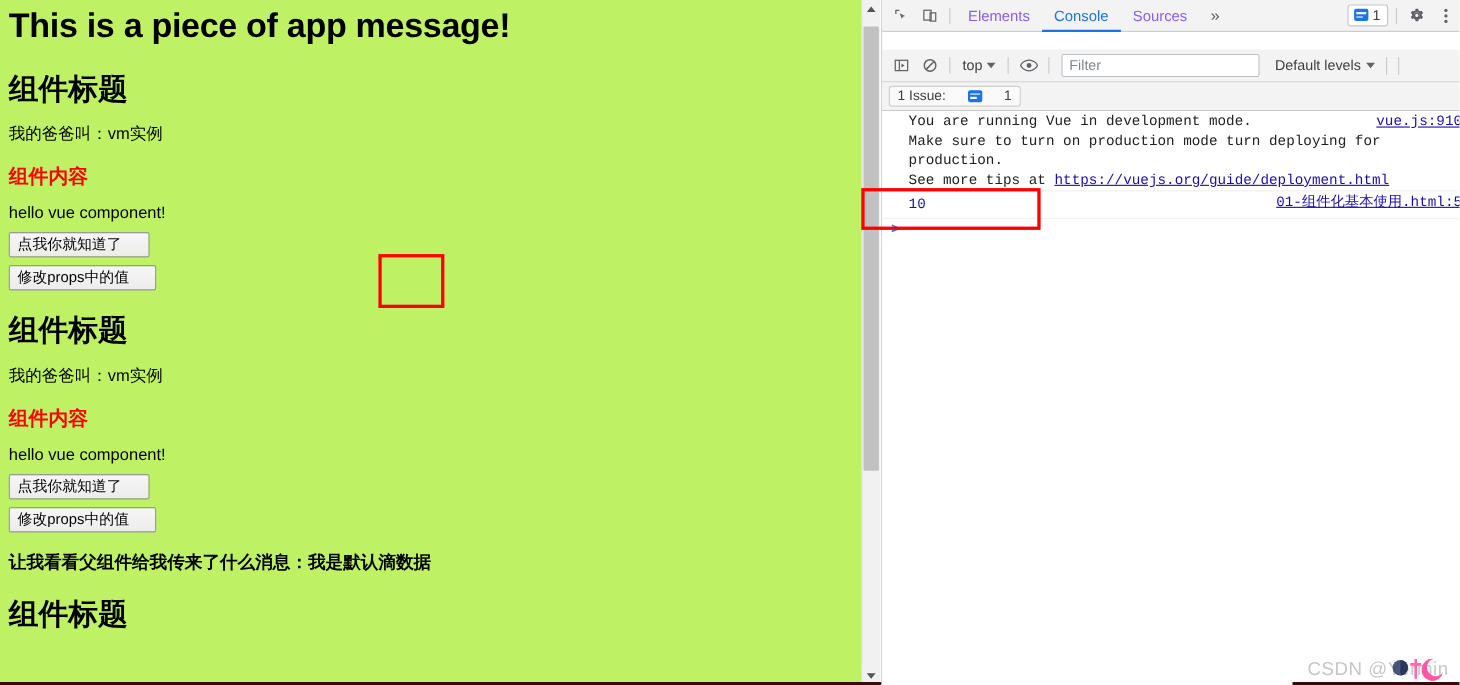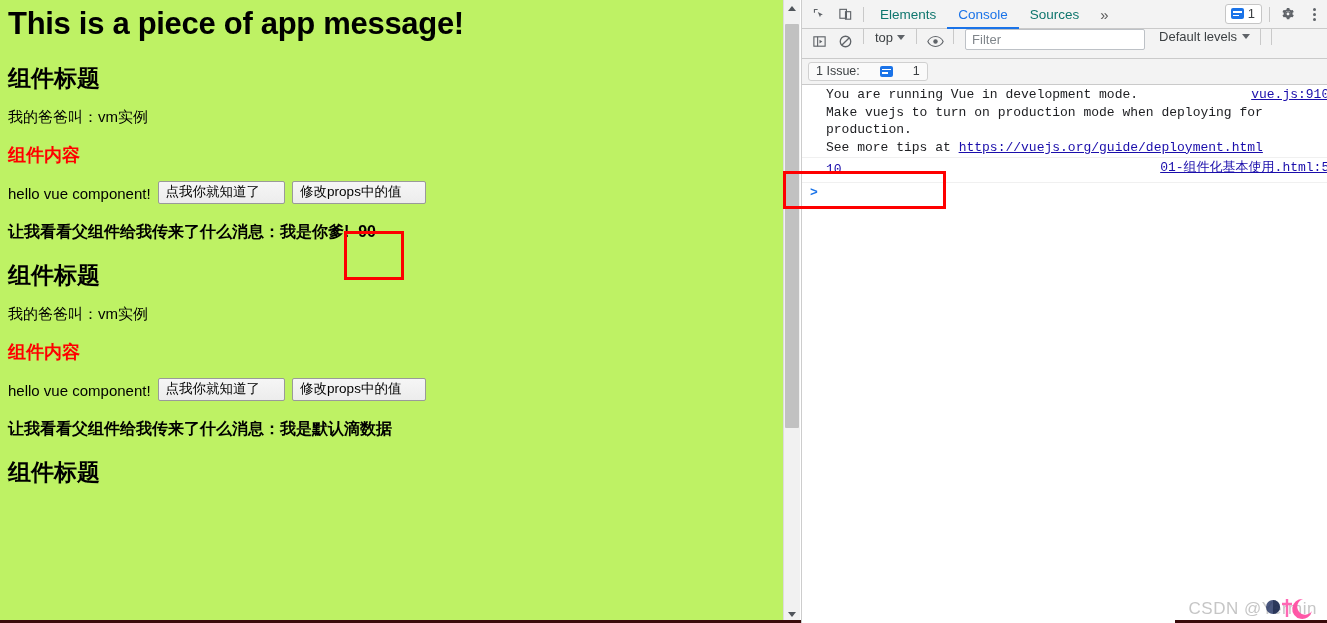--- a/index.html
+++ b/index.html
@@ -31,21 +31,21 @@
   .h1 {
     font-size: 31px;
     font-weight: bold;
     color: #000;
     margin: 0;
     padding: 6px 0 2px 0;
     line-height: 1.18;
     letter-spacing: -0.3px;
   }
   .h2 {
-    font-size: 23px;
+    font-size: 27px;
     font-weight: bold;
     color: #000;
     margin: 0;
     padding: 20px 0 2px 0;
     line-height: 1.2;
   }
   .h3-red {
     font-size: 18px;
     font-weight: bold;
     color: #ff0000;
@@ -63,23 +63,24 @@
   .p-bold {
     font-size: 16px;
     font-weight: bold;
     color: #000;
     margin: 0;
     padding: 18px 0 0 0;
     line-height: 1.25;
   }
   .inline-row {
     display: flex;
-    align-items: flex-end;
+    align-items: flex-start;
     gap: 7px;
     padding-top: 12px;
+    flex-direction: column;
   }
   .inline-row .lead {
     font-size: 15px;
     color: #000;
     line-height: 1.25;
   }
   .btn {
     font-family: "Liberation Sans", sans-serif;
     font-size: 13.5px;
     color: #000;
@@ -170,21 +171,21 @@
     flex: 0 0 auto;
   }
   .dt-sep {
     width: 1px; height: 15px;
     background: #c9c9c9;
     margin: 0 5px;
     flex: 0 0 auto;
   }
   .dt-tab {
     font-size: 13.5px;
-    color: #0f766e;
+    color: #8b5cf6;
     padding: 5px 11px 6px 11px;
     height: 29px;
     line-height: 19px;
     cursor: default;
     white-space: nowrap;
   }
   .dt-tab.active {
     color: #1a73e8;
     box-shadow: inset 0 -2px 0 #1a73e8;
   }
@@ -230,24 +231,25 @@
   .kebab {
     display: flex; flex-direction: column; gap: 2px;
     align-items: center;
   }
   .kebab i { width: 3px; height: 3px; border-radius: 50%; background: #5f6368; display:block;}
 
   
   #dt-consolebar {
     height: 30px;
     display: flex;
-    align-items: flex-start;
+    align-items: center;
     background: #f3f3f3;
     border-bottom: 1px solid #cacaca;
     padding-left: 4px;
+    margin-top: 16px;
   }
   .ctx-select {
     display: flex; align-items: center; gap: 4px;
     font-size: 13px; color: #3c4043;
     padding: 1px 6px;
     cursor: default;
   }
   .caret {
     width: 0; height: 0;
     border-left: 4px solid transparent;
@@ -399,21 +401,20 @@
 
       <div>
         <h2 class="h2">组件标题</h2>
         <p class="p">我的爸爸叫：vm实例</p>
         <h3 class="h3-red">组件内容</h3>
         <div class="inline-row">
           <span class="lead">hello vue component!</span>
           <button class="btn">点我你就知道了</button>
           <button class="btn">修改props中的值</button>
         </div>
-        <p class="p-bold"><span>让我看看父组件给我传来了什么消息：我是你爹!</span><span class="msg-val">&nbsp;&nbsp;</span><span>90</span></p>
       </div>
 
       <div>
         <h2 class="h2">组件标题</h2>
         <p class="p">我的爸爸叫：vm实例</p>
         <h3 class="h3-red">组件内容</h3>
         <div class="inline-row">
           <span class="lead">hello vue component!</span>
           <button class="btn">点我你就知道了</button>
           <button class="btn">修改props中的值</button>
@@ -521,21 +522,21 @@
         <span>1 Issue:</span>
         <span class="chat-glyph"></span>
         <span>1</span>
       </div>
     </div>
 
     <div id="dt-console">
 
       <div class="msg-row">
         <div class="msg-text"><span>You are running Vue in development mode.</span>
-<span>Make vuejs to turn on production mode when deploying for</span>
+<span>Make sure to turn on production mode turn deploying for</span>
 <span>production.</span>
 <span>See more tips at </span><a href="#">https://vuejs.org/guide/deployment.html</a></div>
         <div class="msg-src">vue.js:9108</div>
       </div>
 
       <div class="msg-row result">
         <div class="msg-text">10</div>
         <div class="msg-src">01-组件化基本使用.html:58</div>
       </div>
 

